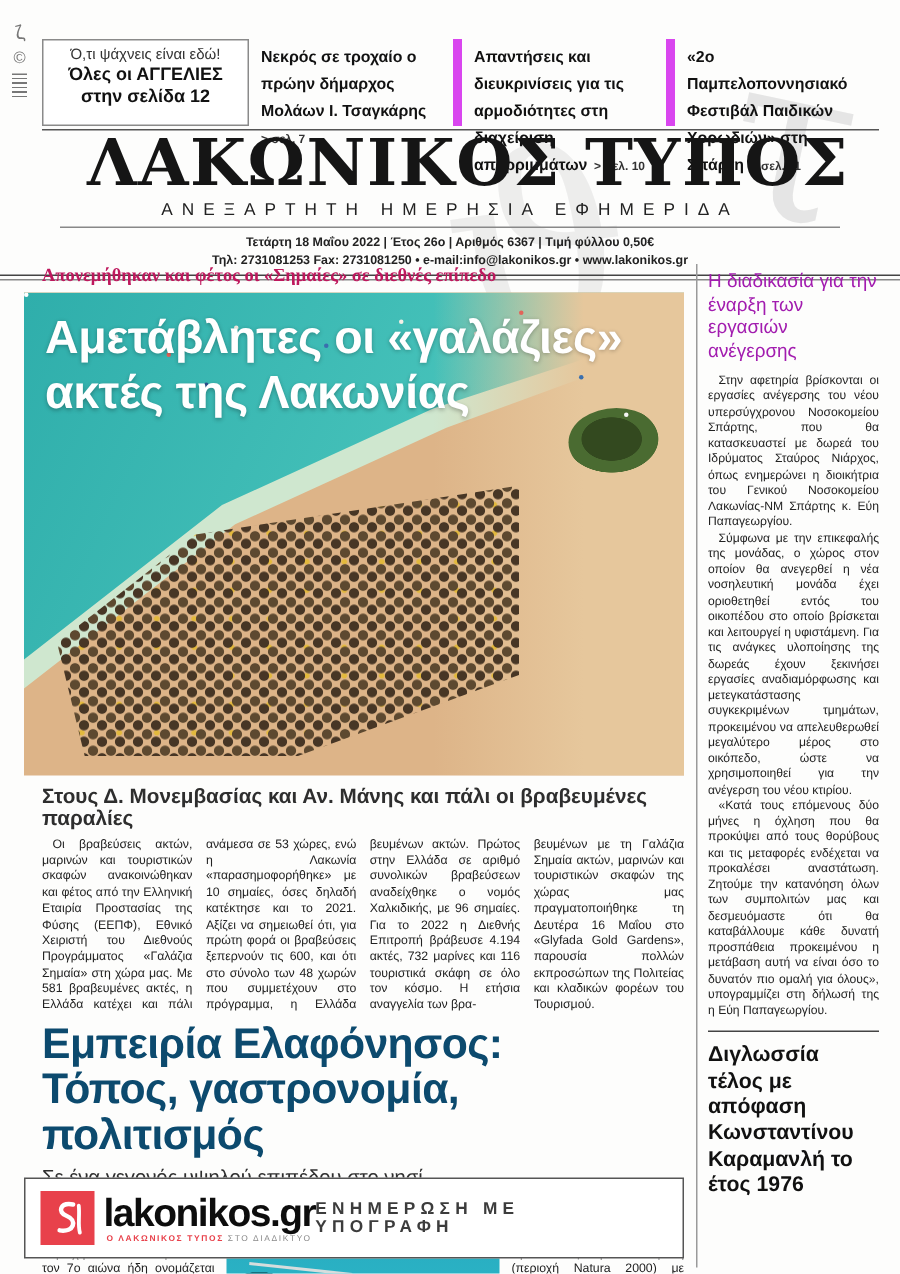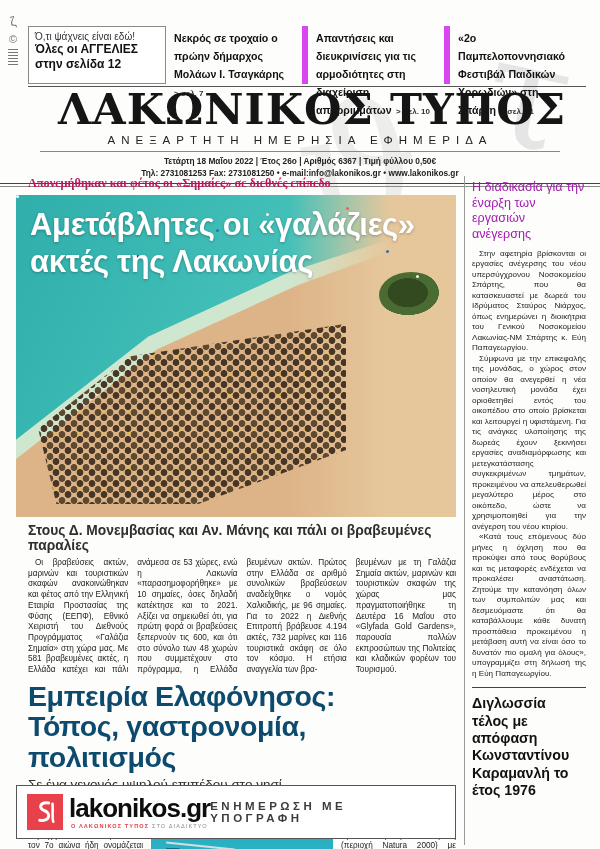--- a/index.html
+++ b/index.html
@@ -14,21 +14,21 @@
   .watermark{position:absolute;color:#dedede;font-family:"DejaVu Serif",serif;z-index:0;pointer-events:none;}
   .wm1{top:8px;right:30px;font-size:150px;transform:rotate(12deg);opacity:.75;}
   .wm2{top:70px;right:180px;font-size:170px;transform:rotate(-8deg);opacity:.5;}
   .edge-strip{position:absolute;left:2px;top:14px;width:22px;display:flex;flex-direction:column;align-items:center;gap:4px;color:#777;z-index:2;}
   .edge-squiggle{font-size:13px;transform:rotate(-15deg);}
   .edge-copy{font-size:11px;}
   .edge-barcode{width:10px;height:16px;background:repeating-linear-gradient(#777 0 1px,transparent 1px 3px);}
 
   
   .topbar{position:absolute;left:28px;right:14px;top:26px;height:58px;display:flex;z-index:1;}
-  .adbox{border:1px solid #8a8a8a;background:#fff;width:138px;padding:4px 6px 2px;box-sizing:border-box;}
+  .adbox{border:1px solid #8a8a8a;background:#fff;width:138px;padding:4px 6px 2px;box-sizing:border-box;text-align:center;}
   .adbox .l1{font-size:10px;color:#333;}
   .adbox .l2,.adbox .l3{font-size:12px;font-weight:bold;color:#111;line-height:1.25;}
   .teaser{padding:2px 8px 0;flex:1;}
   .teaser+.teaser{border-left:6px solid #d946ef;}
   .teaser .t{font-size:10.6px;font-weight:bold;line-height:1.28;color:#111;}
   .pageref{font-size:8px;font-weight:bold;color:#333;white-space:nowrap;}
   .rule-top{position:absolute;left:28px;right:14px;top:86px;border-top:1px solid #555;z-index:1;}
 
   
   .masthead{position:absolute;left:0;right:0;top:88px;text-align:center;z-index:1;}

